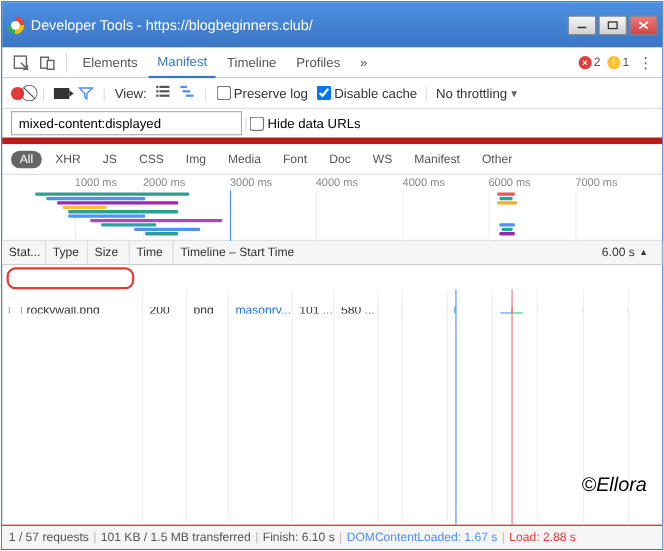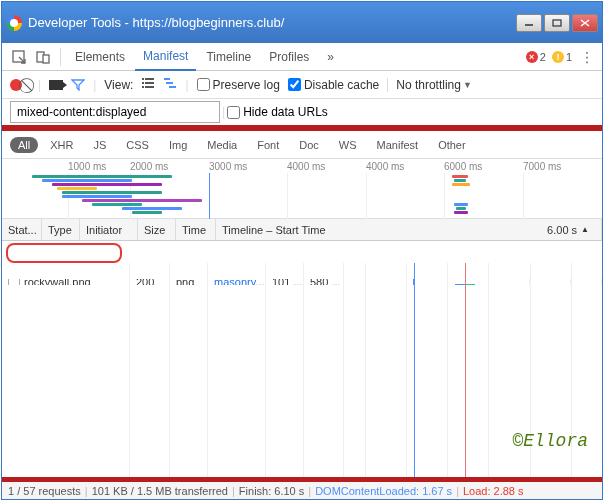--- a/index.html
+++ b/index.html
@@ -52,23 +52,23 @@
 .col-wf{flex:1;position:relative;}
 .body{flex:1;position:relative;}
 .row{height:22px;display:flex;font-size:11px;color:#333;}
 .row>div{border-right:1px solid #eee;padding:3px 6px;display:flex;align-items:center;overflow:hidden;white-space:nowrap;margin-top:38px;}
 .highlight-name{position:absolute;left:4px;top:2px;width:116px;height:20px;border:2px solid #e53935;border-radius:8px;pointer-events:none;}
 .gridlines{position:absolute;inset:0;}
 .gridlines .gl{position:absolute;top:0;bottom:0;border-left:1px solid #eee;}
 .gridlines .gl.red{border-left:1px solid #e57373;}
 .gridlines .gl.blue{border-left:1px solid #4d90fe;}
 .wfbar{position:absolute;top:5px;height:10px;}
-.status{height:22px;border-top:5px solid #b91c1c;background:#f5f5f5;display:flex;align-items:center;font-size:11px;color:#555;padding:0 6px;gap:4px;}
+.status{height:22px;border-top:1px solid #b91c1c;background:#f5f5f5;display:flex;align-items:center;font-size:11px;color:#555;padding:0 6px;gap:4px;}
 .status .s-sep{color:#bbb;}
-.watermark{position:absolute;right:14px;bottom:26px;font-size:18px;color:#4d7c0f;font-family:Liberation Mono, monospace;font-style:italic;pointer-events:none;}
+.watermark{position:absolute;right:14px;bottom:26px;font-size:18px;color:#000000;font-family:Liberation Sans, sans-serif;font-style:italic;pointer-events:none;}
 .link{color:#1a73e8;text-decoration:underline;}
 .hdr-right{margin-left:auto;display:flex;align-items:center;gap:4px;padding-right:6px;}
 </style>
 </head>
 <body>
 
 <div class="window">
   <div class="titlebar">
     <span class="favicon"></span>
     <span>Developer Tools - https://blogbeginners.club/</span>
@@ -211,21 +211,20 @@
       <div class="b" style="left:450px;width:18px;top:8px;background:#ffa726"></div>
       <div class="b" style="left:452px;width:14px;top:28px;background:#4d90fe"></div>
       <div class="b" style="left:454px;width:10px;top:32px;background:#26a69a"></div>
       <div class="b" style="left:452px;width:14px;top:36px;background:#9c27b0"></div>
     </div>
   </div>
 
   <div class="headers">
     <div class="col-stat">Stat...</div>
     <div class="col-type">Type</div>
-    <div class="col-init">Initiator</div>
     <div class="col-size">Size</div>
     <div class="col-time">Time</div>
     <div class="col-wf">
         <span>Timeline – Start Time</span>
       <div class="hdr-right">
           <span>6.00 s</span>
           <span style="font-size:8px;">▲</span>
         </div>
     </div>
   </div>

